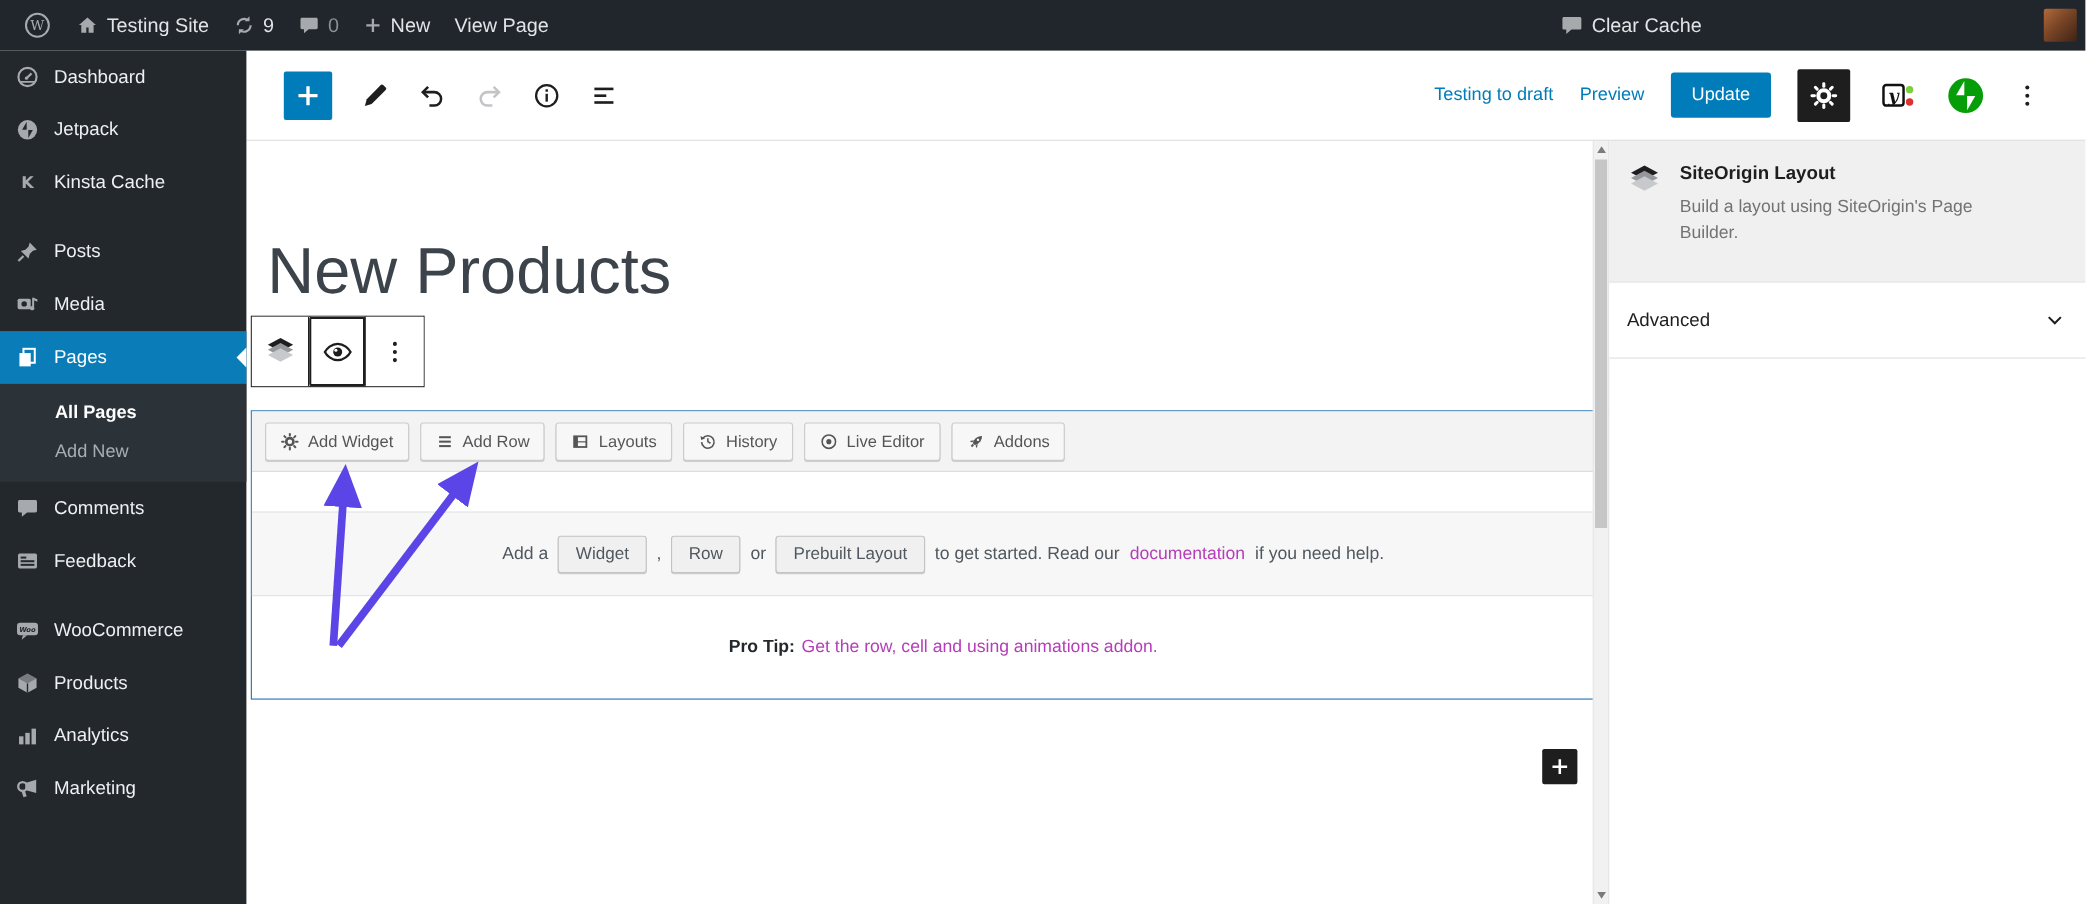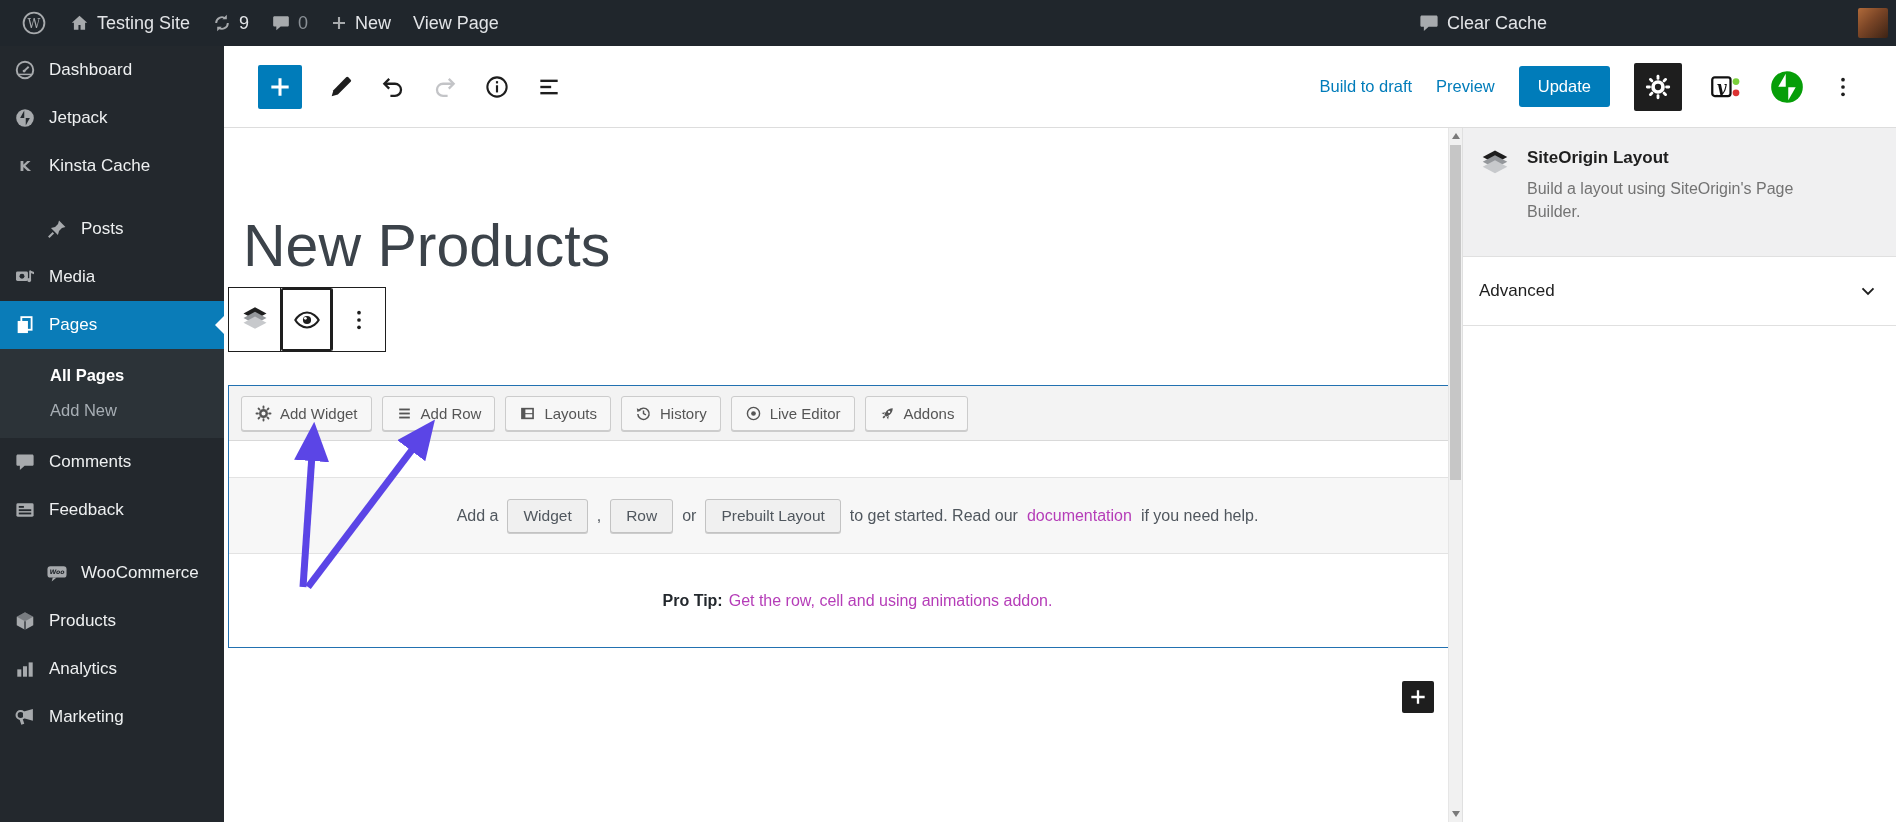--- a/index.html
+++ b/index.html
@@ -17,21 +17,21 @@
   .ab-right { position:absolute; right:0; top:0; height:100%; display:flex; align-items:center; }
   .ab-cache { margin-right:300px; }
   .avatar { width:30px; height:30px; margin-right:8px; border-radius:2px;
             background:linear-gradient(135deg,#b06a3a 0%,#7a4526 45%,#3c2315 100%); cursor:pointer; }
 
   
   .sidemenu { position:absolute; left:0; top:46px; width:224px; height:776px; background:#23282d; z-index:20; }
   .menu-item { position:relative; display:flex; align-items:center; gap:13px; height:48px; padding-left:14px;
                color:#eef0f1; font-size:17px; cursor:pointer; }
   .menu-item .mi-icon { width:22px; height:22px; color:#a7aaad; flex:0 0 22px; }
-  .menu-item.spaced { margin-top:15px;margin-left:32px; }
+  .menu-item.spaced { margin-top:15px; }
   .menu-item.active { background:#0a7cb8; color:#fff; }
   .menu-item.active .mi-icon { color:#fff; }
   .menu-item.active::after { content:""; position:absolute; right:0; top:50%; margin-top:-9px;
                border:9px solid transparent; border-right-color:#ffffff; }
   .submenu { background:#2c3338; padding:9px 0 10px; }
   .submenu-item { display:block; padding:8px 0 8px 50px; font-size:16.5px; color:#a7aeb4; cursor:pointer; }
   .submenu-item.current { color:#fff; font-weight:bold; }
 
   
   .edheader { position:absolute; left:224px; top:46px; width:1672px; height:82px; background:#fff;
@@ -55,21 +55,21 @@
                 letter-spacing:0; }
   .blocktoolbar { position:absolute; left:4px; top:159px; display:flex; background:#fff;
                   border:1px solid #1e1e1e; }
   .bt-cell { width:52px; height:63px; display:flex; align-items:center; justify-content:center;
              border-right:1px solid #1e1e1e; cursor:pointer; background:#fff; }
   .bt-cell:last-child { border-right:none; }
   .bt-cell.focused { box-shadow:inset 0 0 0 2px #1e1e1e; border-radius:2px; }
 
   
   .so-panel { position:absolute; left:4px; top:245px; width:1259px; height:263px;
-              border:1.5px solid #2271b1; background:#fff; display:flex; flex-direction:column;margin-top:12px; }
+              border:1.5px solid #2271b1; background:#fff; display:flex; flex-direction:column; }
   .so-toolbar { background:#f3f3f3; border-bottom:1px solid #d9d9d9; padding:8px 12px; height:55px;
                 display:flex; align-items:center; gap:10px; flex:0 0 auto; }
   .so-btn { display:flex; align-items:center; gap:8px; background:#f7f7f7; border:1px solid #cccccc;
             box-shadow:0 1px 0 #cccccc; border-radius:3px; padding:8px 13px; font-size:15px; color:#555;
             cursor:pointer; font-family:inherit; white-space:nowrap; }
   .so-btn .i { color:#555; }
   .so-empty { height:36px; background:#fff; flex:0 0 auto; }
   .so-welcome { background:#f7f7f7; border-top:1px solid #e3e3e3; border-bottom:1px solid #e3e3e3;
                 height:77px; display:flex; align-items:center; justify-content:center; gap:9px;
                 font-size:16px; color:#50575e; flex:0 0 auto; }
@@ -444,21 +444,21 @@
             <use href="#g-info"></use>
           </svg>
       </button>
       <button class="tool">
         <svg class="i" width="26" height="26" viewBox="0 0 24 24">
             <use href="#g-list"></use>
           </svg>
       </button>
     </div>
     <div class="ed-right">
-      <button class="ed-link">Build to draft</button>
+      <button class="ed-link">Testing to draft</button>
       <button class="ed-link">Preview</button>
       <button class="btn-update">Update</button>
       <button class="btn-settings">
         <svg class="i" width="26" height="26" viewBox="0 0 24 24" style="color:#fff">
             <use href="#g-gear"></use>
           </svg>
       </button>
       <button class="btn-plain">
         <svg class="i" width="38" height="30" viewBox="0 0 24 24">
             <use href="#g-yoast"></use>

